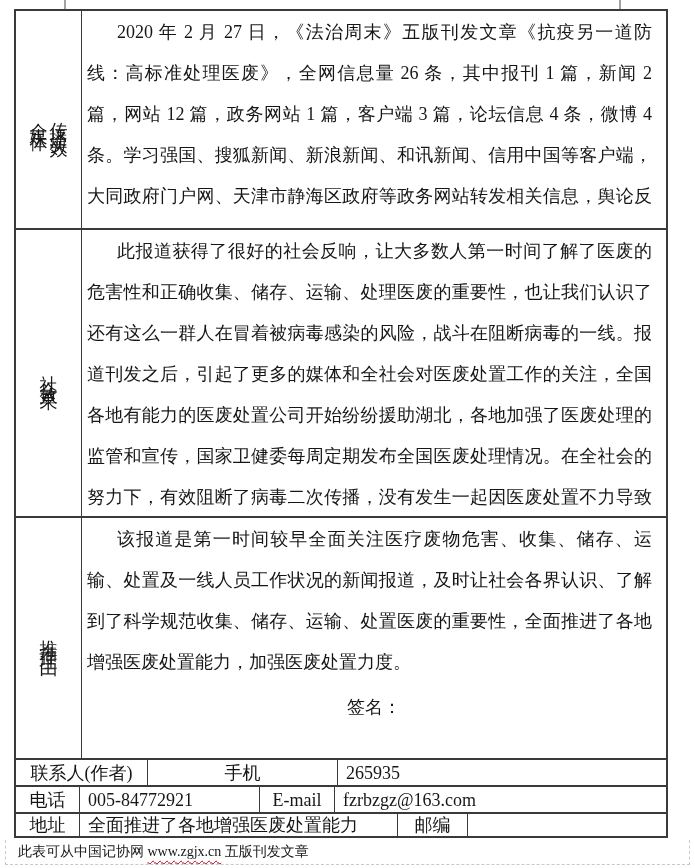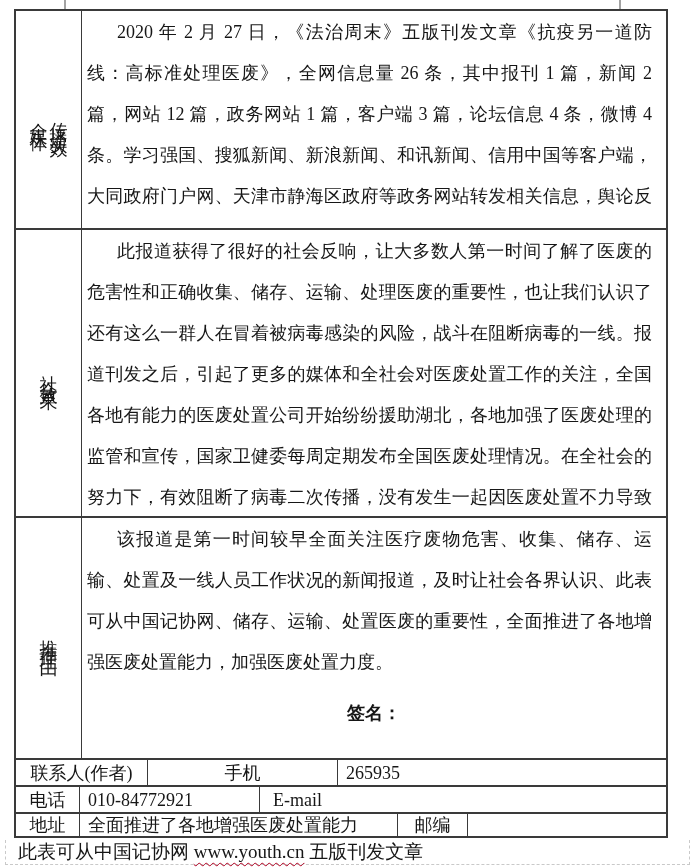--- a/index.html
+++ b/index.html
@@ -45,21 +45,21 @@
   }
   .content-cell { flex:1; padding:1px 14px 0 5px; overflow:hidden; }
   .body-text {
     margin:0;
     font-size:18px;
     line-height:41px;
     text-align:justify;
     text-indent:30px;
   }
   .sig-line { font-size:18px; line-height:30px;margin-top:36px; }
-  .sig-name { margin-top:15px; padding-left:260px;font-weight:bold; }
+  .sig-name { margin-top:9px; padding-left:260px; }
   .sig-seal { padding-left:370px; }
   .sig-date { padding-left:355px; white-space:pre; }
 
   
   .grid-row { display:grid; width:100%;font-family:Liberation Serif, serif; }
   .grid-contact { grid-template-columns:132px 190px 62px 1fr; }
   .grid-phone   { grid-template-columns:64px 180px 75px 1fr; }
   .grid-addr    { grid-template-columns:64px 318px 70px 1fr; }
   .ccell {
     display:flex; align-items:center;
@@ -72,21 +72,21 @@
   .c-left   { padding-left:8px; }
 
   
   .footer {
     position:absolute; left:5px; right:5px; top:840px; height:25px;
     border-left:1px dashed #c9c9c9;
     border-right:1px dashed #c9c9c9;
     border-bottom:1px dashed #c9c9c9;
     display:flex; align-items:center;
     padding-left:12px;
-    font-size:19px;
+    font-size:14px;
     white-space:pre;
   }
   .wavy {
     text-decoration-line:underline;
     text-decoration-style:wavy;
     text-decoration-color:#b00020;
     text-decoration-thickness:1px;
     text-underline-offset:4px;
   }
 </style>
@@ -117,45 +117,46 @@
       <div class="content-cell">
         <p class="body-text">此报道获得了很好的社会反响，让大多数人第一时间了解了医废的危害性和正确收集、储存、运输、处理医废的重要性，也让我们认识了还有这么一群人在冒着被病毒感染的风险，战斗在阻断病毒的一线。报道刊发之后，引起了更多的媒体和全社会对医废处置工作的关注，全国各地有能力的医废处置公司开始纷纷援助湖北，各地加强了医废处理的监管和宣传，国家卫健委每周定期发布全国医废处理情况。在全社会的努力下，有效阻断了病毒二次传播，没有发生一起因医废处置不力导致的病毒传染。</p>
       </div>
     </div>
 
     <div class="trow trow-reason">
       <div class="label-cell">
         <span class="vlabel">推荐理由</span>
       </div>
       <div class="content-cell">
-        <p class="body-text">该报道是第一时间较早全面关注医疗废物危害、收集、储存、运输、处置及一线人员工作状况的新闻报道，及时让社会各界认识、此表可从中国记协网、储存、运输、处置医废的重要性，全面推进了各地增强医废处置能力，加强医废处置力度。</p>
+        <p class="body-text">该报道是第一时间较早全面关注医疗废物危害、收集、储存、运输、处置及一线人员工作状况的新闻报道，及时让社会各界认识、了解到了科学规范收集、储存、运输、处置医废的重要性，全面推进了各地增强医废处置能力，加强医废处置力度。</p>
         <div class="sig-line sig-name">签名：</div>
         <div class="sig-line sig-seal">（盖单位公章）</div>
         <div class="sig-line sig-date">2021 年　 月　 日</div>
       </div>
     </div>
 
     <div class="trow trow-contact grid-row grid-contact">
       <div class="ccell c-center">联系人(作者)</div>
       <div class="ccell c-center">手机</div>
       <div class="ccell c-left">26593588240</div>
     </div>
 
     <div class="trow trow-phone grid-row grid-phone">
       <div class="ccell c-center">电话</div>
-      <div class="ccell c-left">010-84772921</div>
+      <div class="ccell c-left">005-84772921</div>
       <div class="ccell c-center">E-mail</div>
+      <div class="ccell c-left">fzrbzgz@163.com</div>
     </div>
 
     <div class="trow trow-addr grid-row grid-addr">
       <div class="ccell c-center">地址</div>
       <div class="ccell c-left">全面推进了各地增强医废处置能力</div>
       <div class="ccell c-center">邮编</div>
       <div class="ccell c-left"></div>
     </div>
 
   </div>
 
   <div class="footer">
-    <span>此表可从中国记协网 </span><span class="wavy">www.youth.cn</span><span> 五版刊发文章 </span>
+    <span>此表可从中国记协网 </span><span class="wavy">www.zgjx.cn</span><span> 五版刊发文章 </span>
   </div>
 
 </div>
 
 </body></html>

